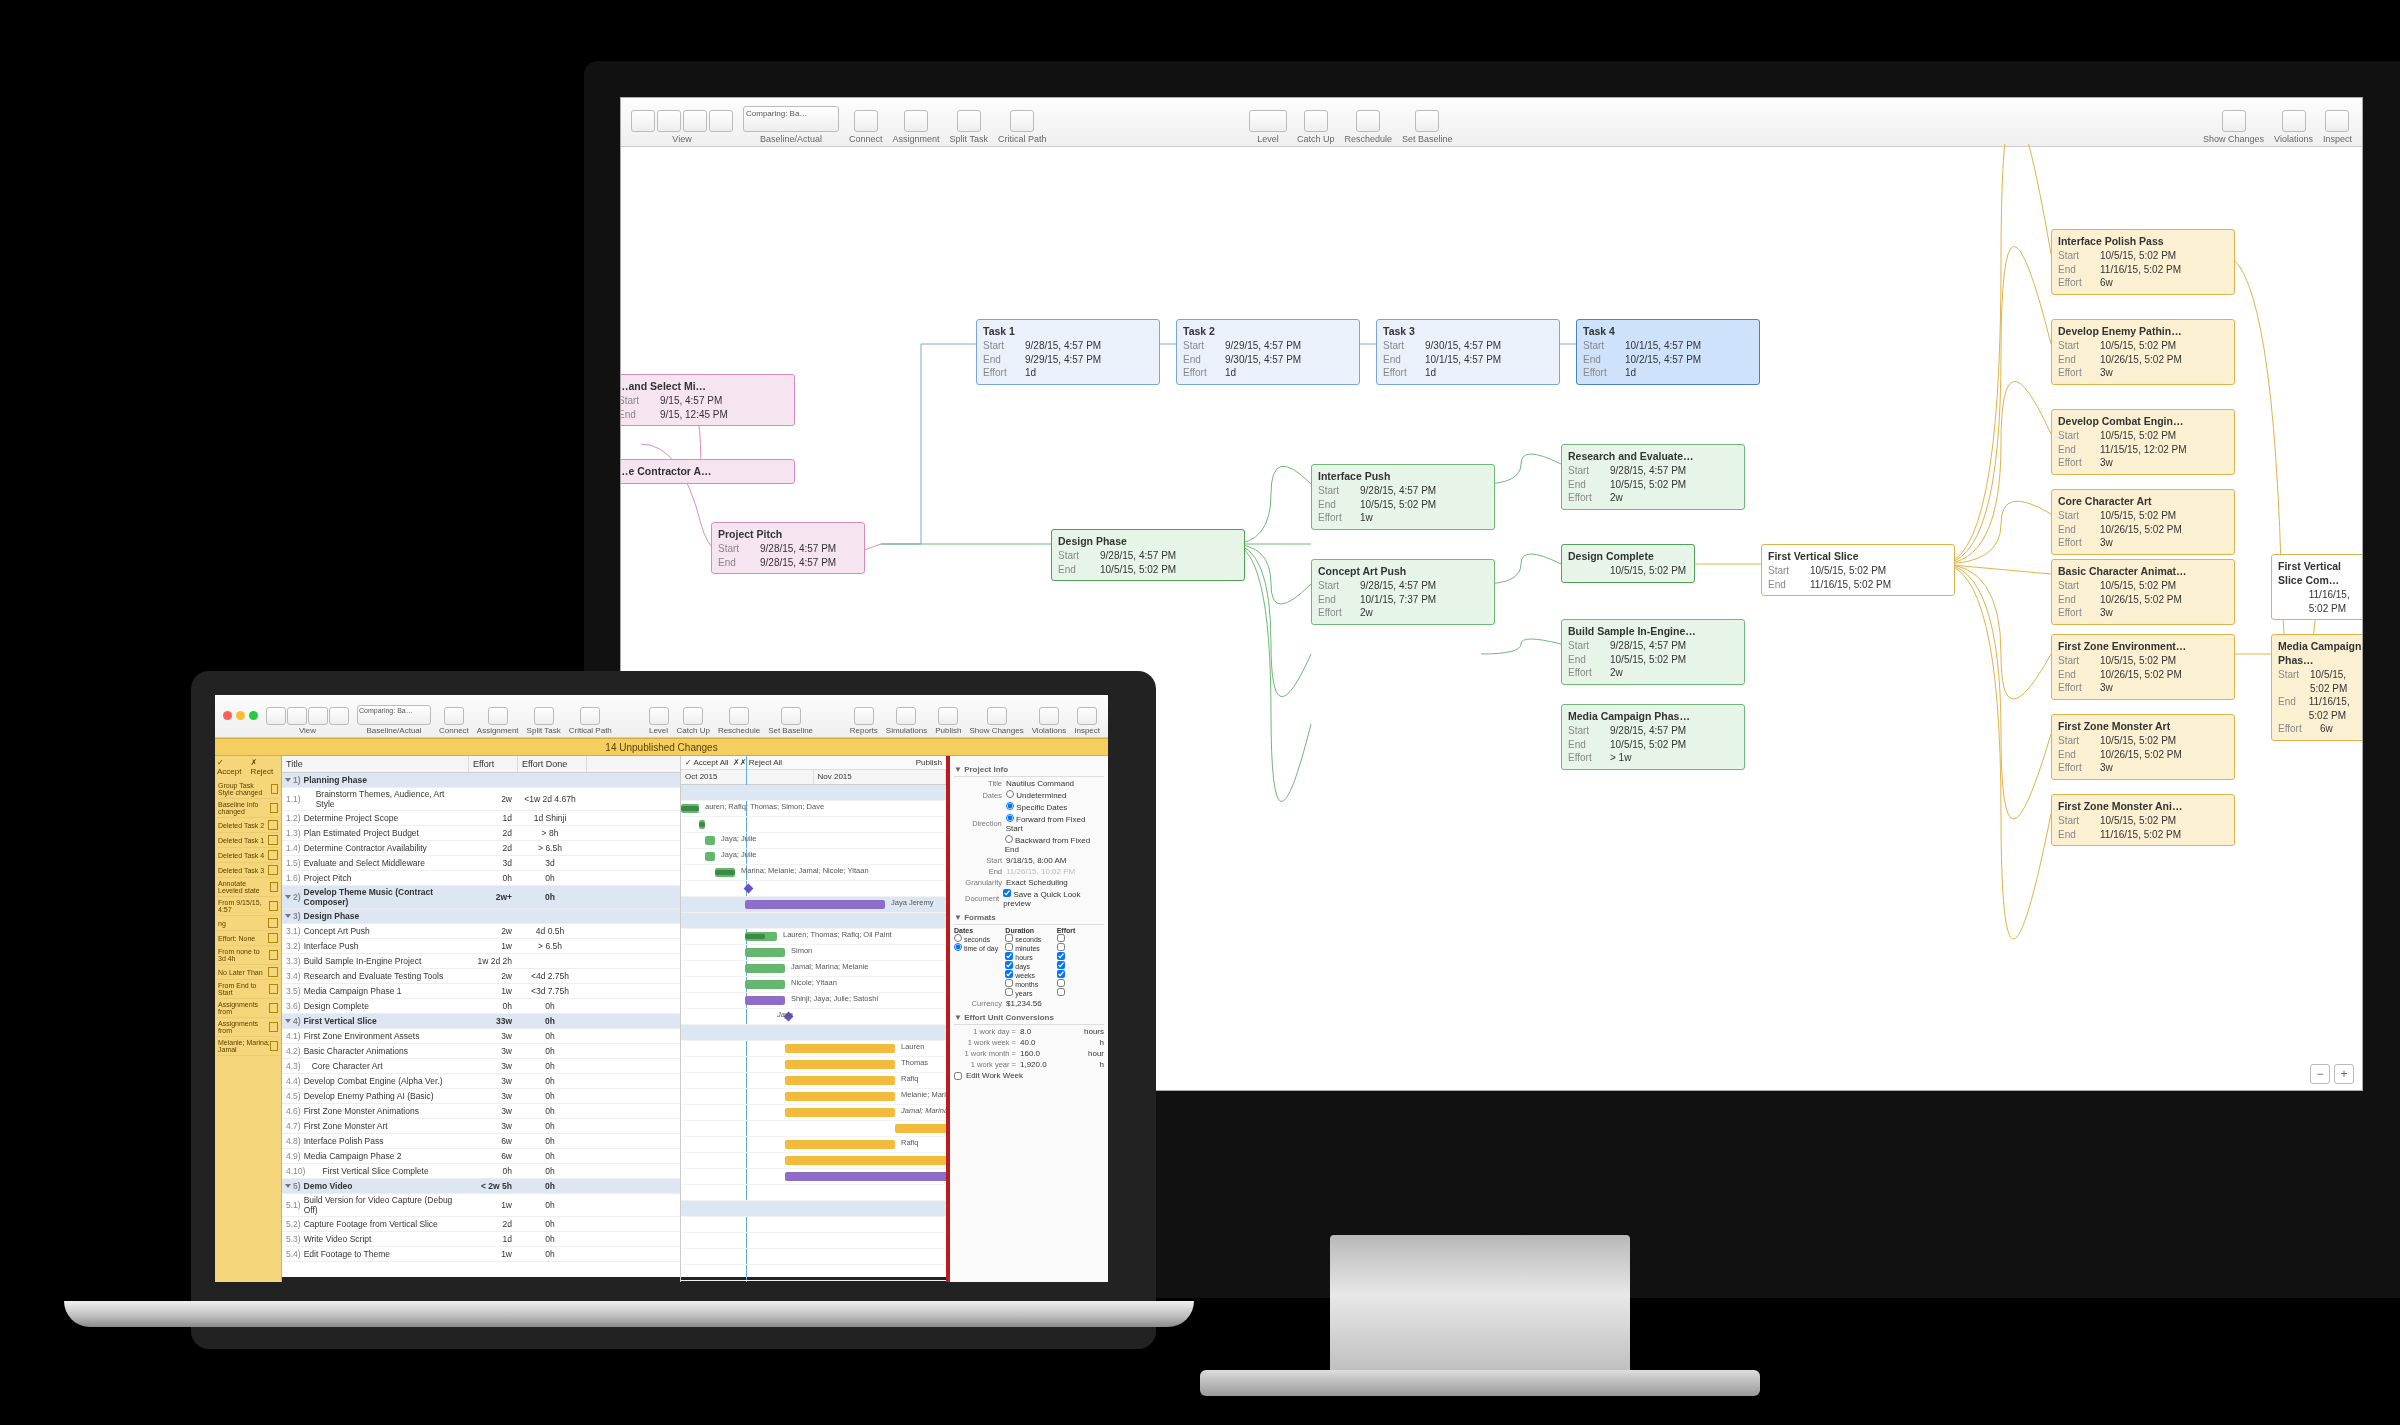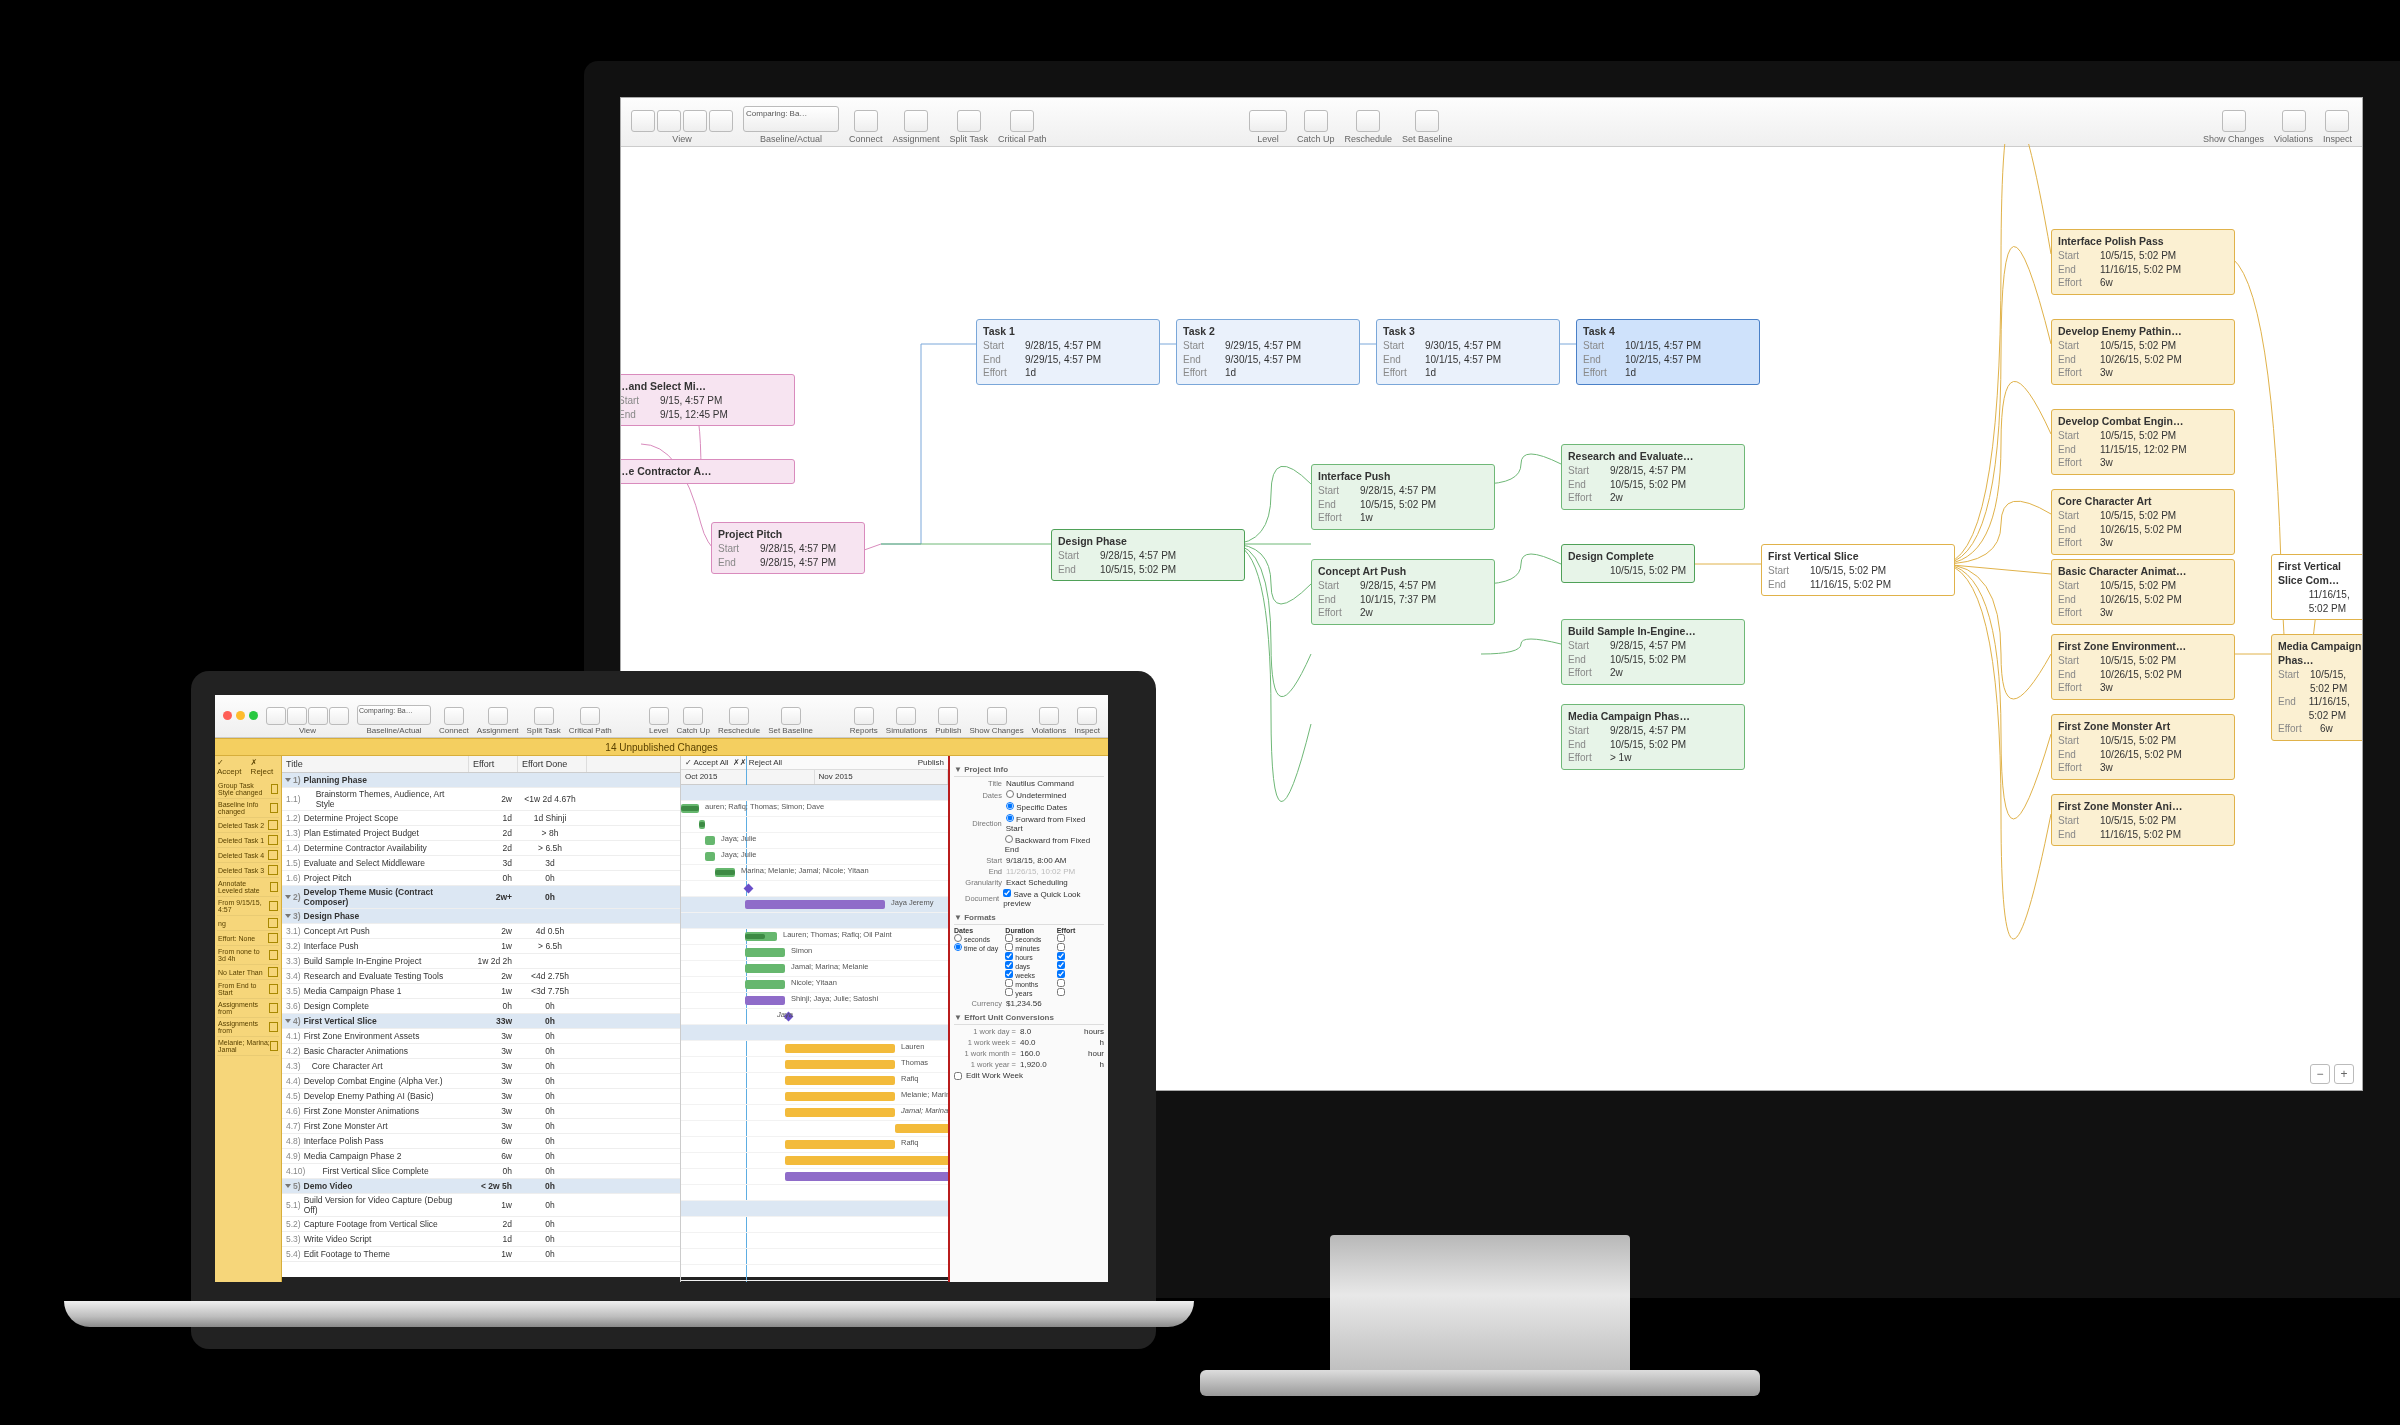--- a/index.html
+++ b/index.html
@@ -43,21 +43,21 @@
 .ohd{display:flex;border-bottom:1px solid #ccc;font-size:9px;background:#f5f5f5}
 .ohd>div{padding:3px 4px;border-right:1px solid #ddd}
 .orows{overflow:auto;flex:1}
 .orow{display:flex;font-size:8.5px;border-bottom:1px solid #eee;align-items:center;min-height:14px}
 .orow.grp{background:#dce7f3;font-weight:600}
 .orow>div{padding:1px 4px}
 .oc1{width:178px;display:flex;align-items:center}
 .oc2{width:40px;text-align:right}.oc3{width:60px;text-align:center}
 .tri{display:inline-block;width:0;height:0;border-top:3px solid transparent;border-bottom:3px solid transparent;border-left:4px solid #777;margin-right:3px}
 .tri.open{transform:rotate(90deg)}
-.gantt{flex:1;border-right:2px solid #b91c1c;position:relative;overflow:hidden;font-size:8px}
+.gantt{flex:1;border-right:4px solid #b91c1c;position:relative;overflow:hidden;font-size:8px}
 .ghd{display:flex;border-bottom:1px solid #ccc;background:#f5f5f5;height:14px;position:relative}
 .ghd>div{flex:1;border-right:1px solid #ddd;padding:2px 4px;font-size:8px}
 .grows{position:relative}
 .grow{height:15px;border-bottom:1px solid #f2f2f2;position:relative}
 .grow.grp{background:#dce7f3}
 .bar{position:absolute;height:9px;top:3px;border-radius:2px}
 .bar.grn{background:#66b76e}.bar.pur{background:#8f6cc9}.bar.yel{background:#f3bb3b}
 .bar.done{position:absolute;height:5px;top:5px;background:#3d8a44;border-radius:2px}
 .grow .txt{position:absolute;top:1px;font-size:7.5px;color:#555;white-space:nowrap}
 .dia{position:absolute;width:7px;height:7px;background:#6a4fc9;transform:rotate(45deg);top:4px}

